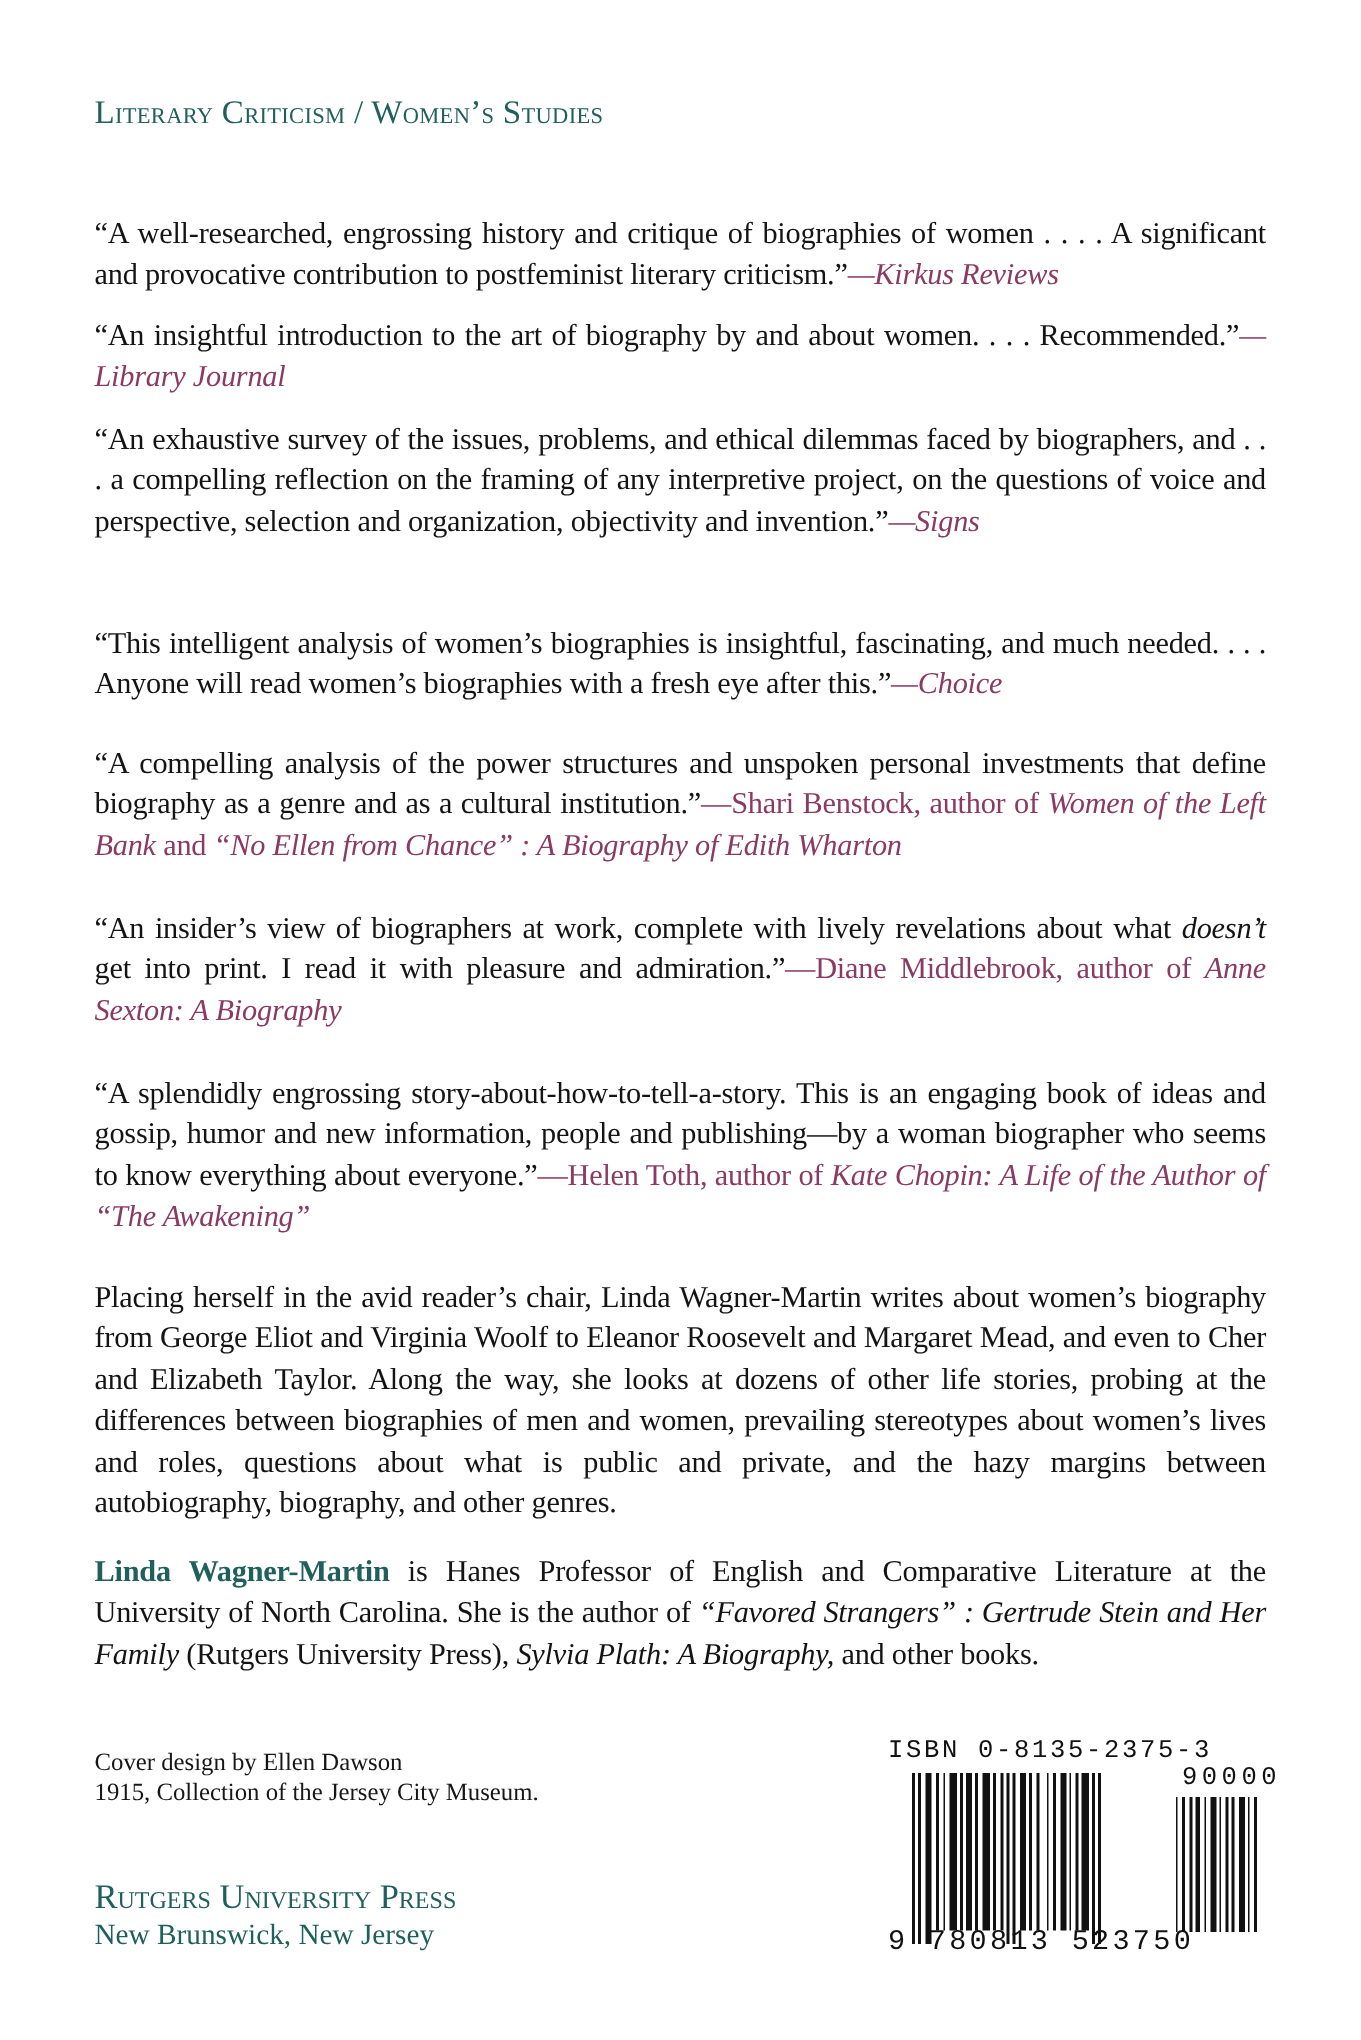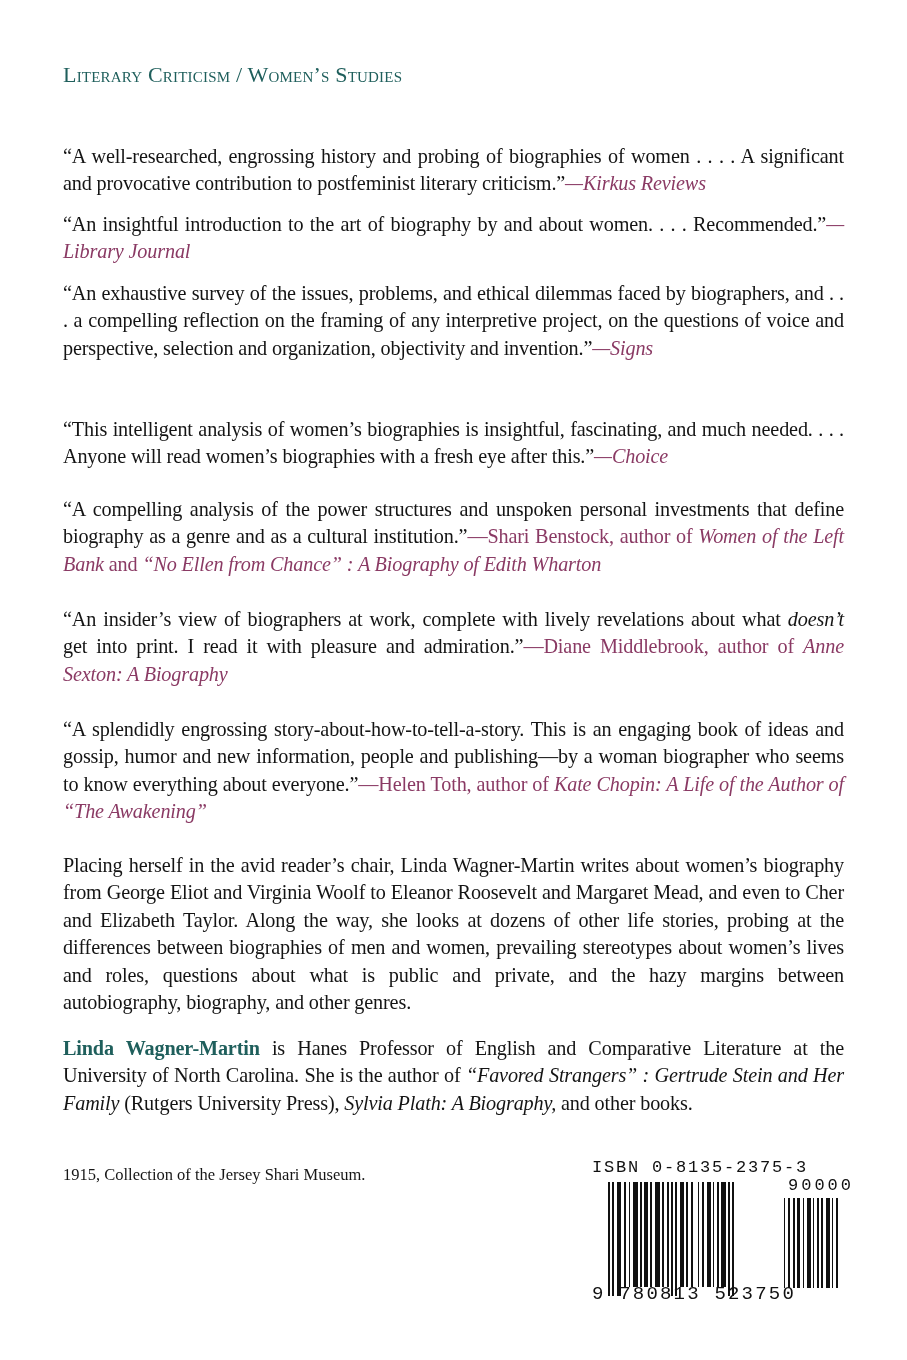--- a/index.html
+++ b/index.html
@@ -38,21 +38,21 @@
   .bars-add { position: absolute; left: 192px; top: 40px; width: 70px; height: 90px; display:flex; }
   .b { background: #111; height: 100%; }
   .g { height: 100%; }
 </style>
 </head>
 <body>
 
 <div class="cat">Literary Criticism / Women’s Studies</div>
 
 <p class="blurb" style="top:143px">
-  <span>“A well-researched, engrossing history and probing of biographies of women . . . . A significant and provocative contribution to postfeminist literary criticism.”</span><i class="plum">—Kirkus Reviews</i>
+  <span>“A well-researched, engrossing history and critique of biographies of women . . . . A significant and provocative contribution to postfeminist literary criticism.”</span><i class="plum">—Kirkus Reviews</i>
 </p>
 
 <p class="blurb" style="top:211px">
   <span>“An insightful introduction to the art of biography by and about women. . . . Recommended.”</span><i class="plum">—Library Journal</i>
 </p>
 
 <p class="blurb" style="top:280px">
   <span>“An exhaustive survey of the issues, problems, and ethical dilemmas faced by biographers, and . . . a compelling reflection on the framing of any interpretive project, on the questions of voice and perspective, selection and organization, objectivity and invention.”</span><i class="plum">—Signs</i>
 </p>
 
@@ -72,24 +72,27 @@
   <span>“A splendidly engrossing story-about-how-to-tell-a-story. This is an engaging book of ideas and gossip, humor and new information, people and publishing—by a woman biographer who seems to know everything about everyone.”</span><span class="plum">—Helen Toth, author of </span><i class="plum">Kate Chopin: A Life of the Author of “The Awakening”</i>
 </p>
 
 <p class="blurb" style="top:852px">Placing herself in the avid reader’s chair, Linda Wagner-Martin writes about women’s biography from George Eliot and Virginia Woolf to Eleanor Roosevelt and Margaret Mead, and even to Cher and Elizabeth Taylor. Along the way, she looks at dozens of other life stories, probing at the differences between biographies of men and women, prevailing stereotypes about women’s lives and roles, questions about what is public and private, and the hazy margins between autobiography, biography, and other genres.</p>
 
 <p class="blurb" style="top:1035px">
   <b class="teal">Linda Wagner-Martin</b><span> is Hanes Professor of English and Comparative Literature at the University of North Carolina. She is the author of </span><i>“Favored Strangers” : Gertrude Stein and Her Family</i><span> (Rutgers University Press), </span><i>Sylvia Plath: A Biography,</i><span>  and other books.</span>
 </p>
 
 <div class="credits">
-  <div>1915, Collection of the Jersey Shari Museum.</div>
+  <div>Cover design by Ellen Dawson</div>
+  <div>1915, Collection of the Jersey City Museum.</div>
 </div>
 
 <div class="press">
+  <div class="press-name">Rutgers University Press</div>
+  <div class="press-loc">New Brunswick, New Jersey</div>
 </div>
 
 <div class="barcode-wrap">
   <div class="isbn">ISBN 0-8135-2375-3</div>
   <div class="addon">90000</div>
   <div class="bars-main">
     <div class="b" style="width:2px"></div>
       <div class="g" style="width:2px"></div>
       <div class="b" style="width:2px"></div>
       <div class="g" style="width:3px"></div>

